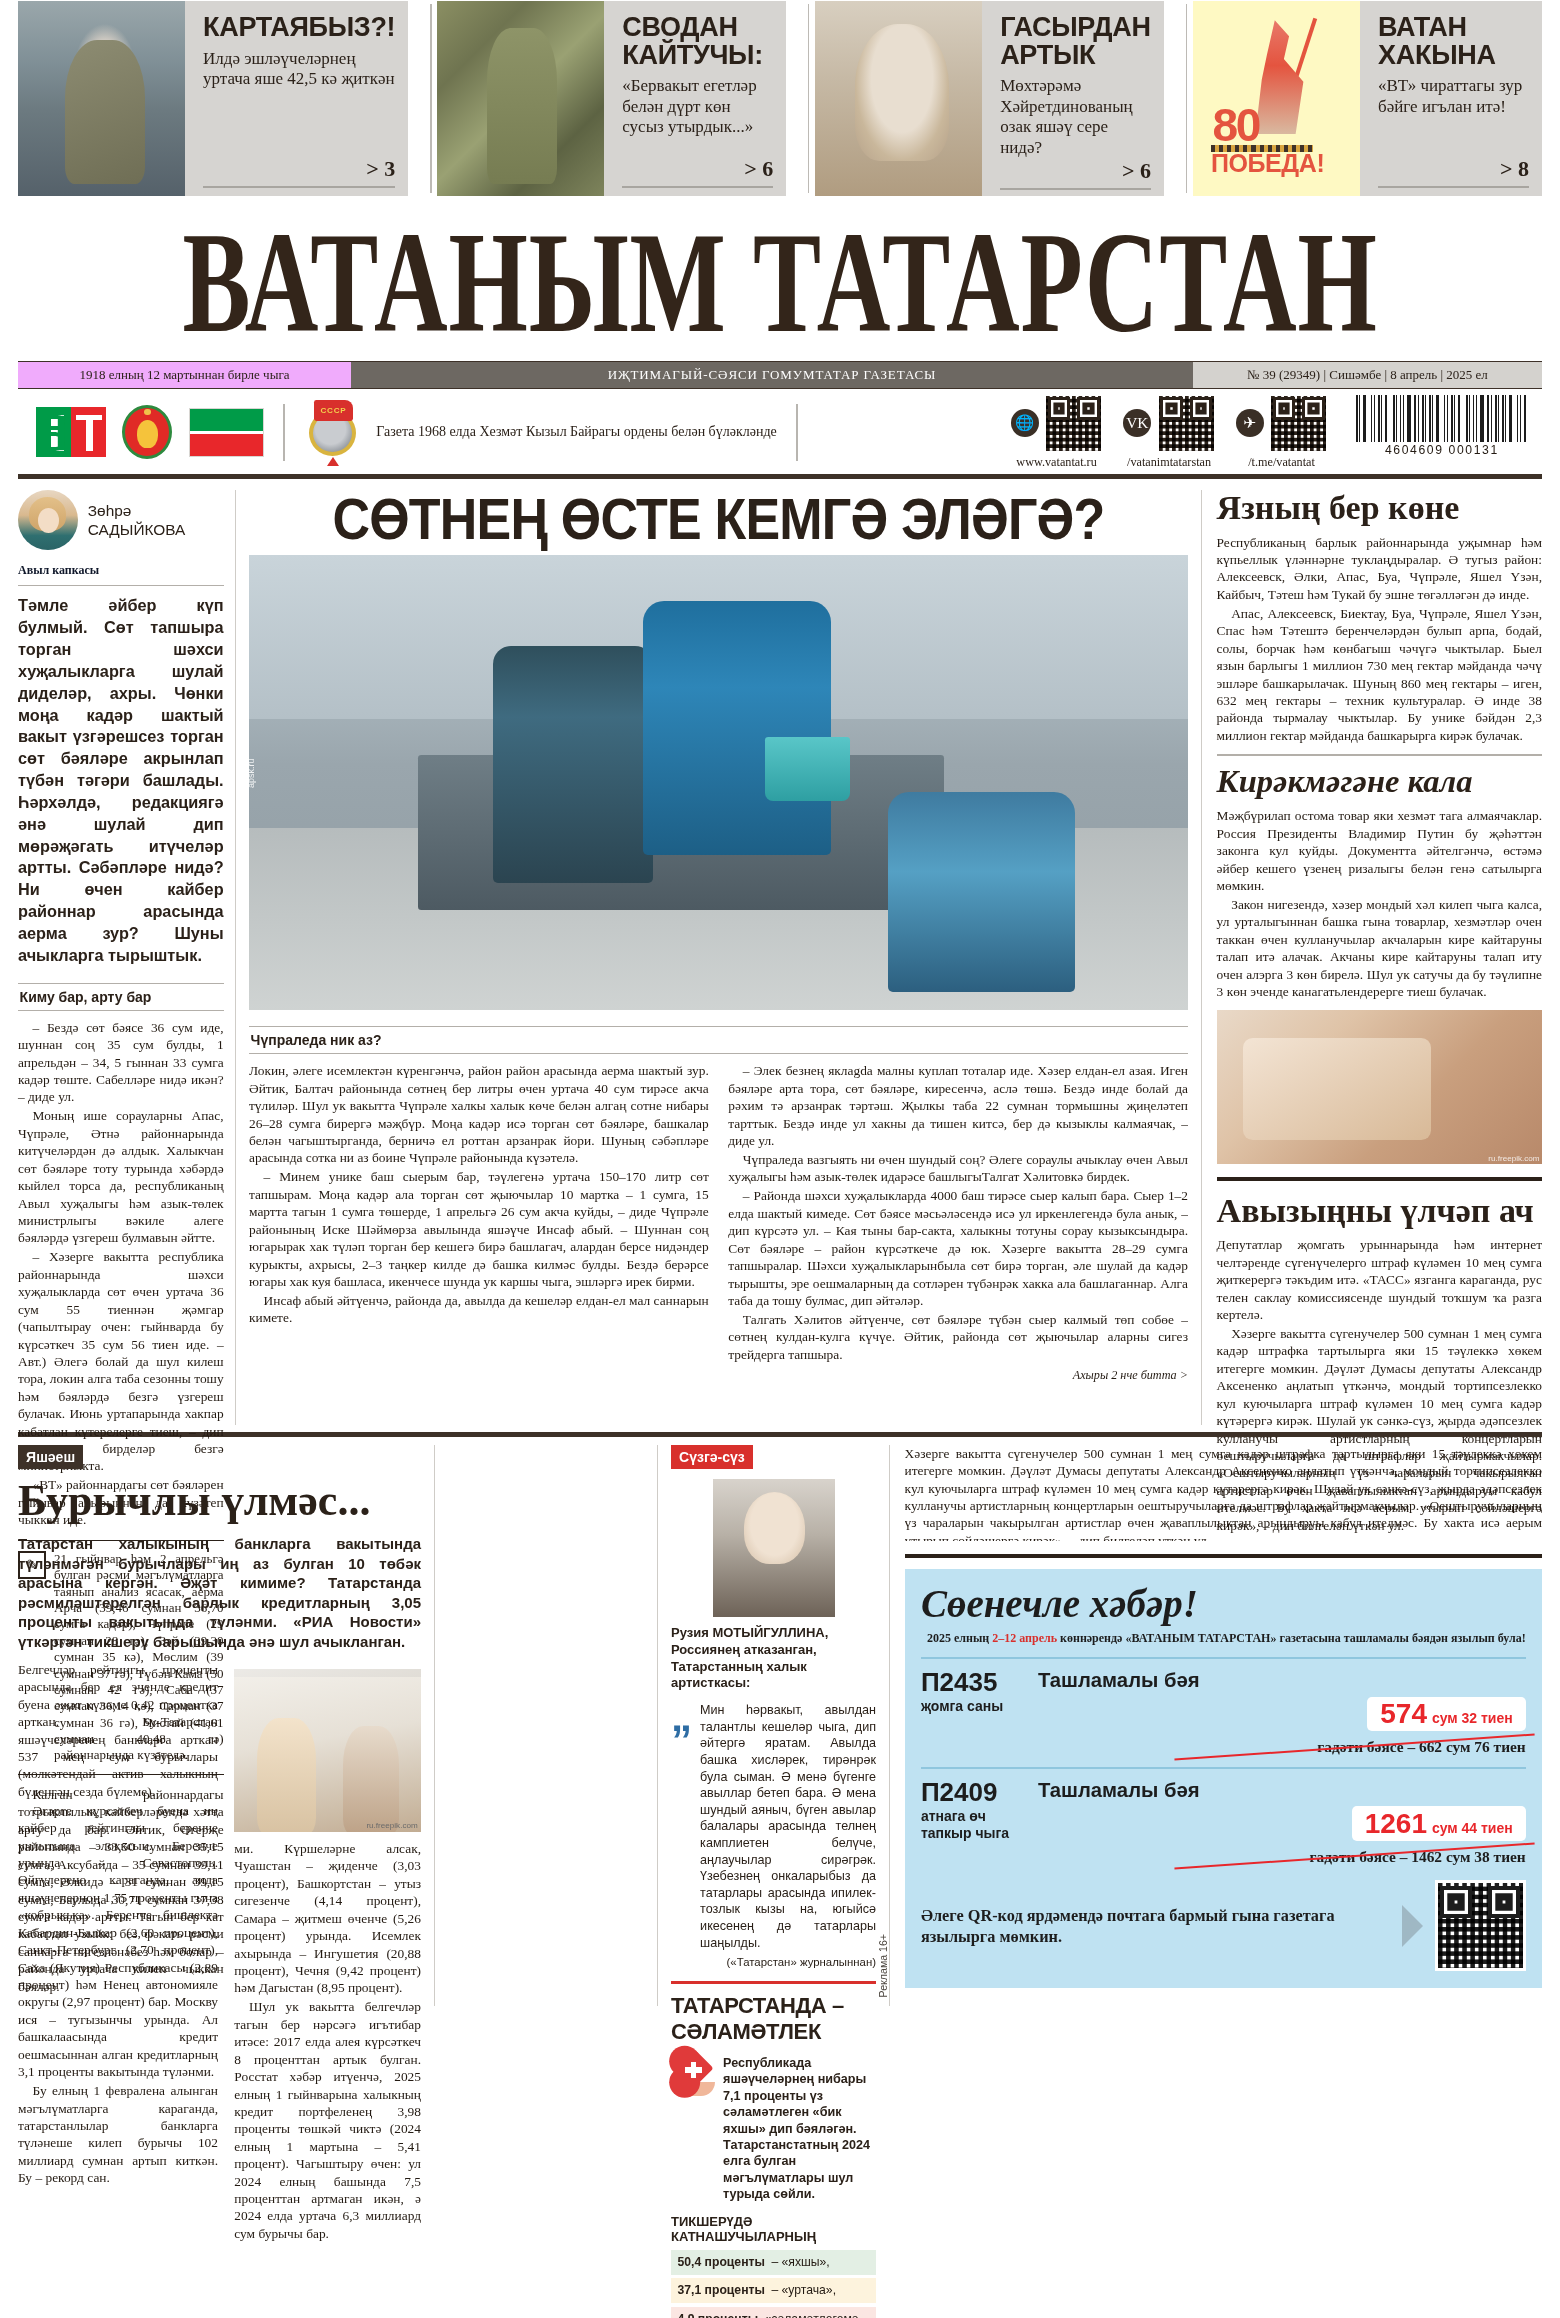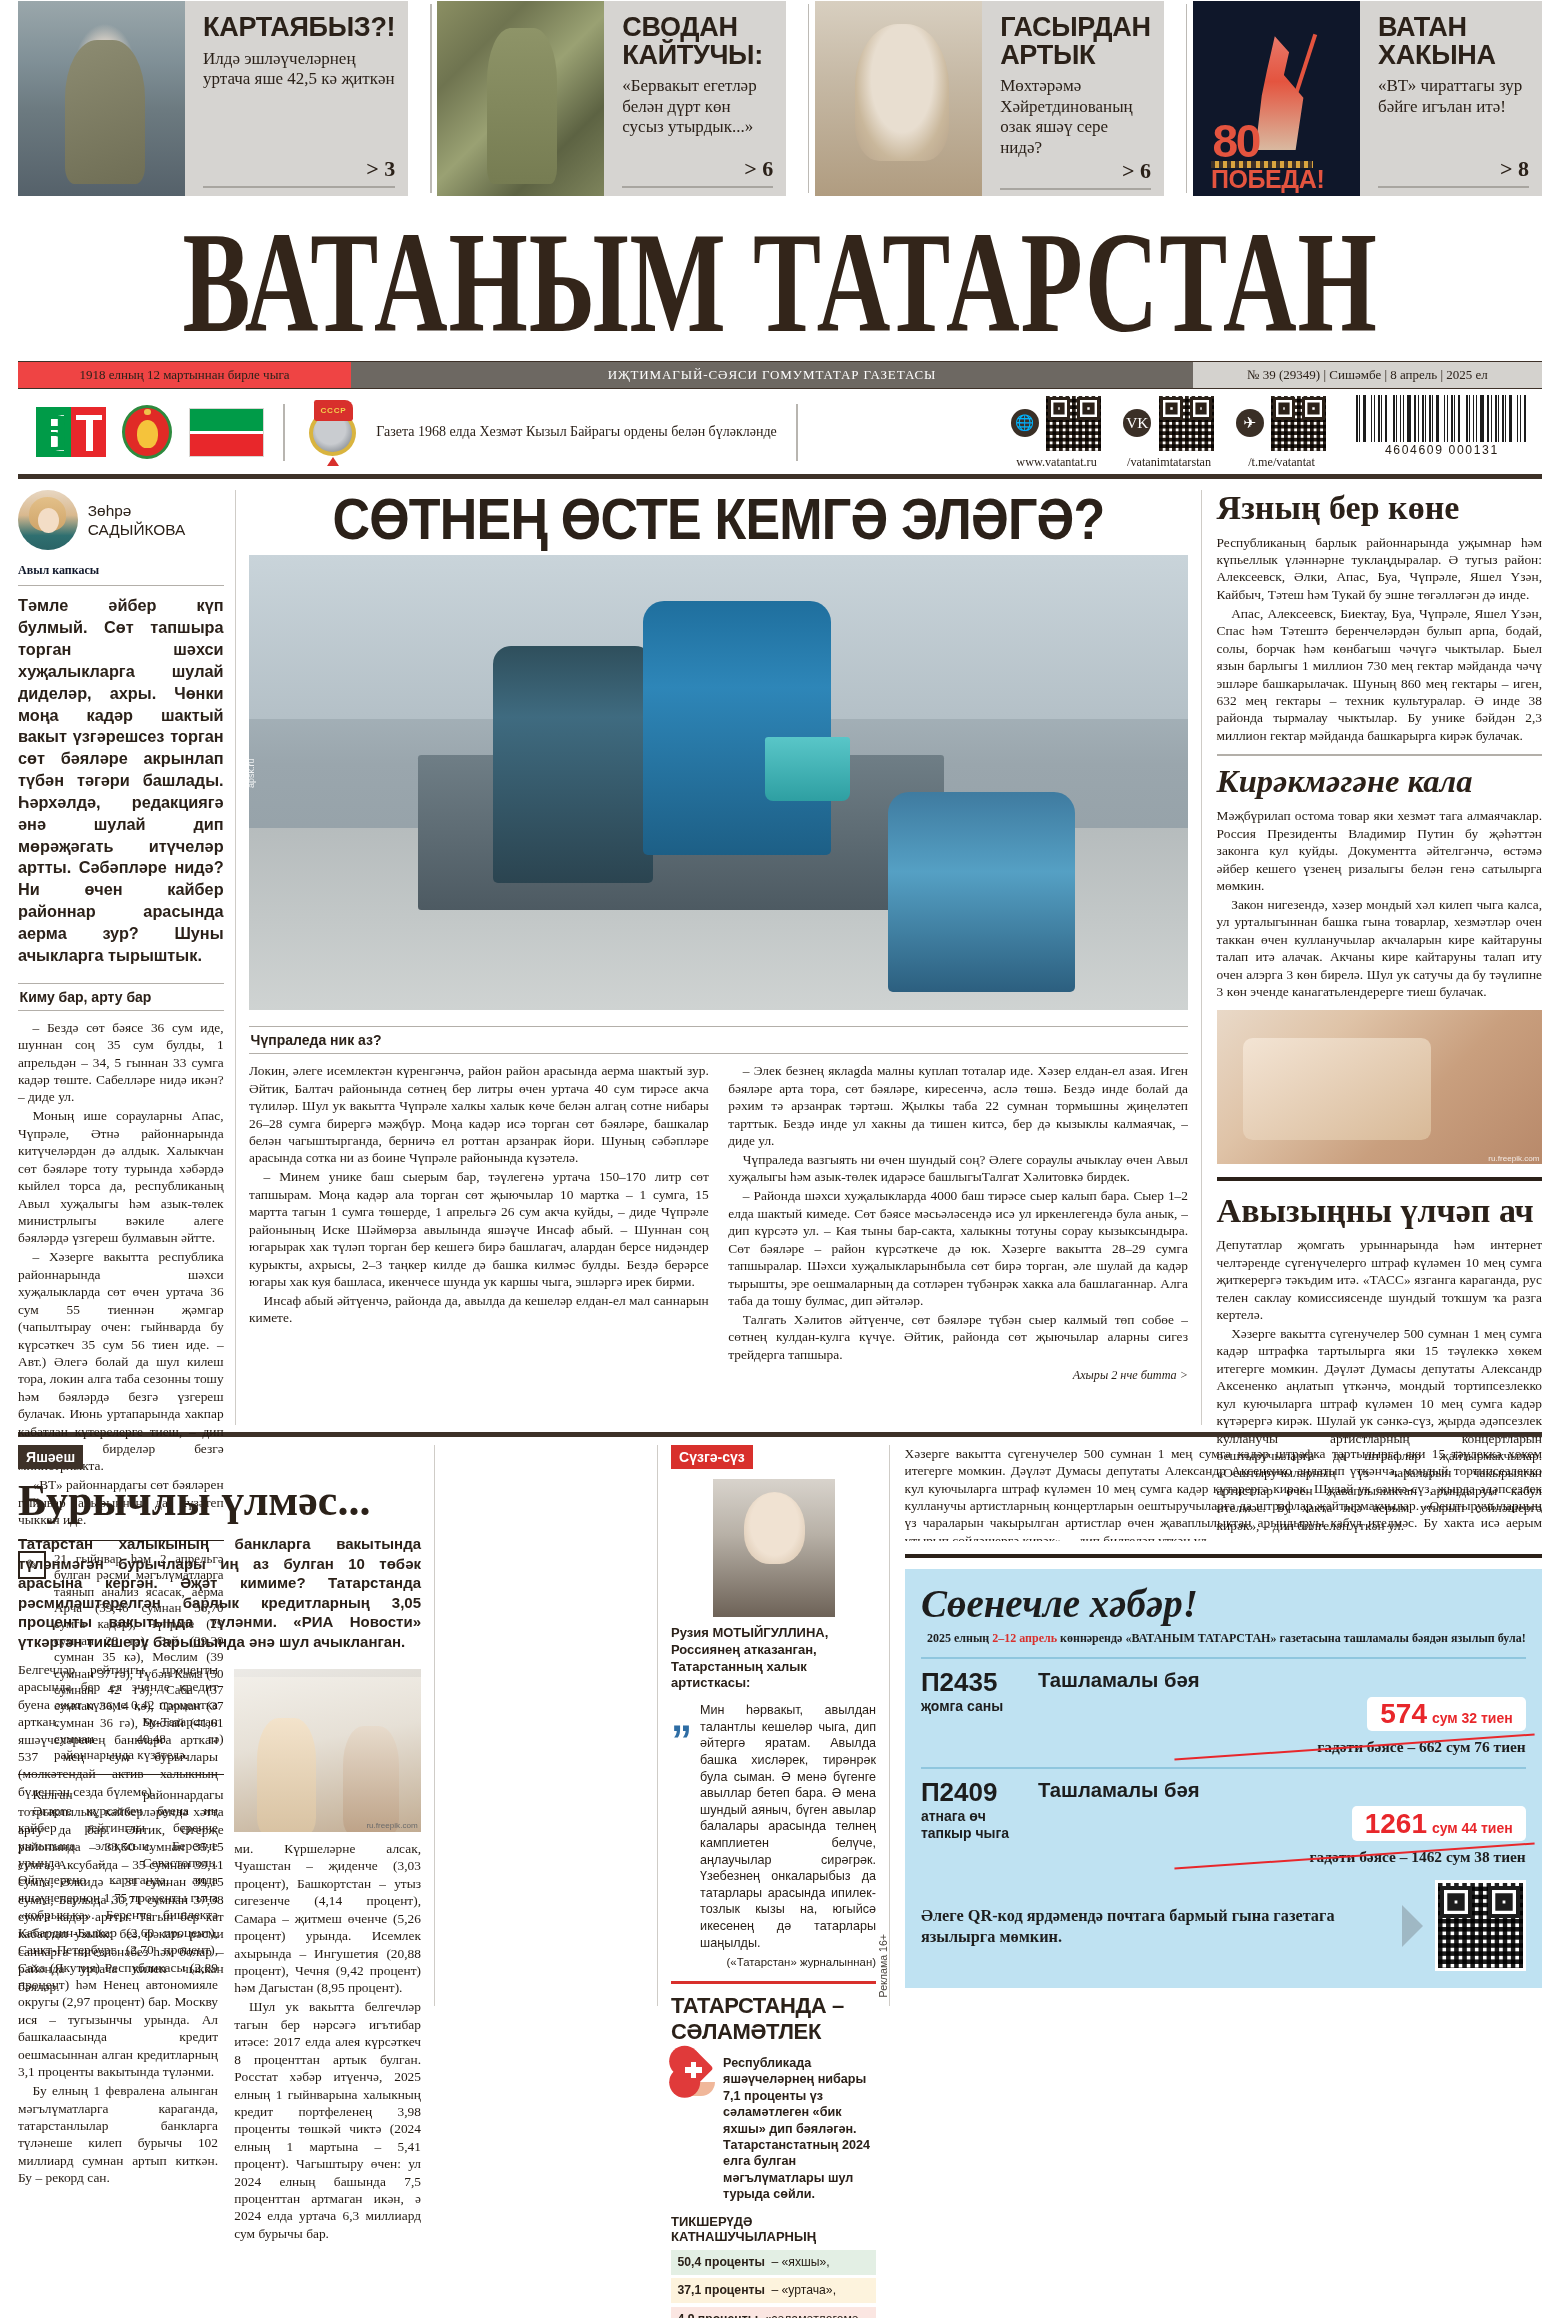--- a/index.html
+++ b/index.html
@@ -55,21 +55,21 @@
       background: linear-gradient(160deg,#8d8c72,#6f6e55); border-radius: 40% 40% 12% 12%; }
   .ph2 { background:
       linear-gradient(135deg,#8b8f63 0%,#6f7450 25%,#9aa173 50%,#5d6343 75%,#7e845c 100%); }
   .ph2::after { content:""; position:absolute; left:30%; top:14%; width:42%; height:80%;
       background: linear-gradient(180deg,#8e9468,#767c52); border-radius: 34% 34% 10% 10%; }
   .ph3 { background: linear-gradient(180deg,#d8cfc0 0%,#c6b9a5 40%,#b09c80 100%); }
   .ph3::after { content:""; position:absolute; left:24%; top:12%; width:56%; height:70%;
       background: radial-gradient(ellipse at 50% 40%, #e8ded0 0 46%, #c9b79b 70%, #b5a189 100%);
       border-radius: 46% 46% 26% 26%; }
   .ph4 {
-    background: #0f172a; display: flex; align-items: flex-end; justify-content: center;
+    background: #fef9c3; display: flex; align-items: center; justify-content: center;
   }
 
   
   .masthead {
     text-align: center; padding: 9.8px 0 4.9px;
   }
   .masthead-title {
     font-family: "Liberation Serif", serif;
     font-weight: 700; color: #33251a;
     font-size: 102px; line-height: 0.96;
@@ -77,21 +77,21 @@
     transform: scaleY(1.42) scaleX(1.0);
     transform-origin: center top;
     padding-bottom: 36px;
   }
 
   .meta-bar {
     display: flex; align-items: stretch; height: 28px;
     margin-top: 9.8px; border-top: 1.6px solid #3d3128; border-bottom: 1.6px solid #3d3128;
   }
   .meta-left {
-    flex: 0 0 333px; background: #ef4444; display: flex;
+    flex: 0 0 333px; background: #f0abfc; display: flex;
     align-items: center; justify-content: center;
     font-size: 13px; color: #2b2119;
   }
   .meta-mid {
     flex: 1 1 auto; background: #6d6862; color: #ffffff;
     display: flex; align-items: center; justify-content: center;
     font-size: 13px; letter-spacing: 0.9px;
   }
   .meta-right {
     flex: 0 0 349px; background: #d4d2ce; display: flex;

